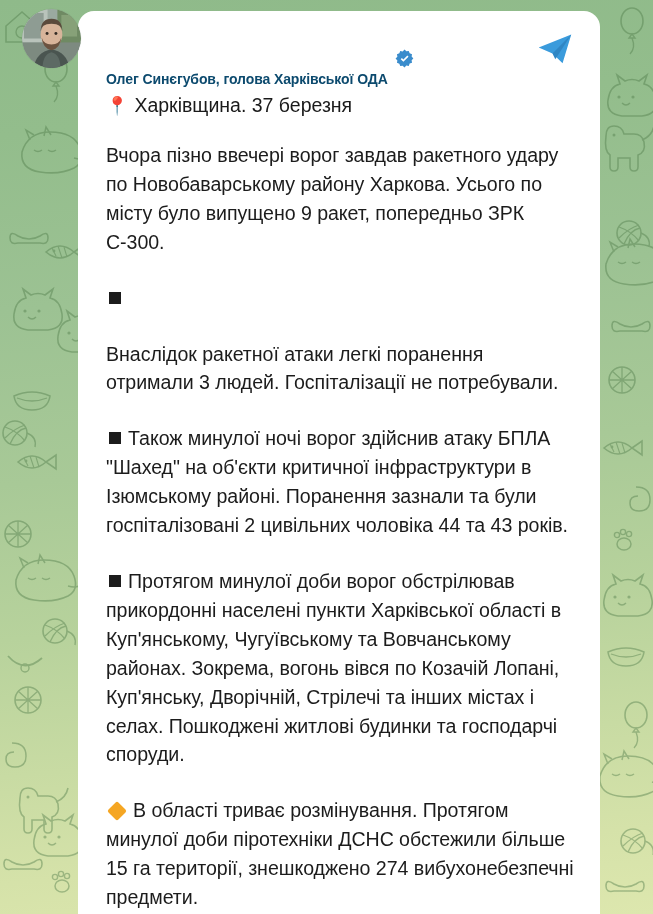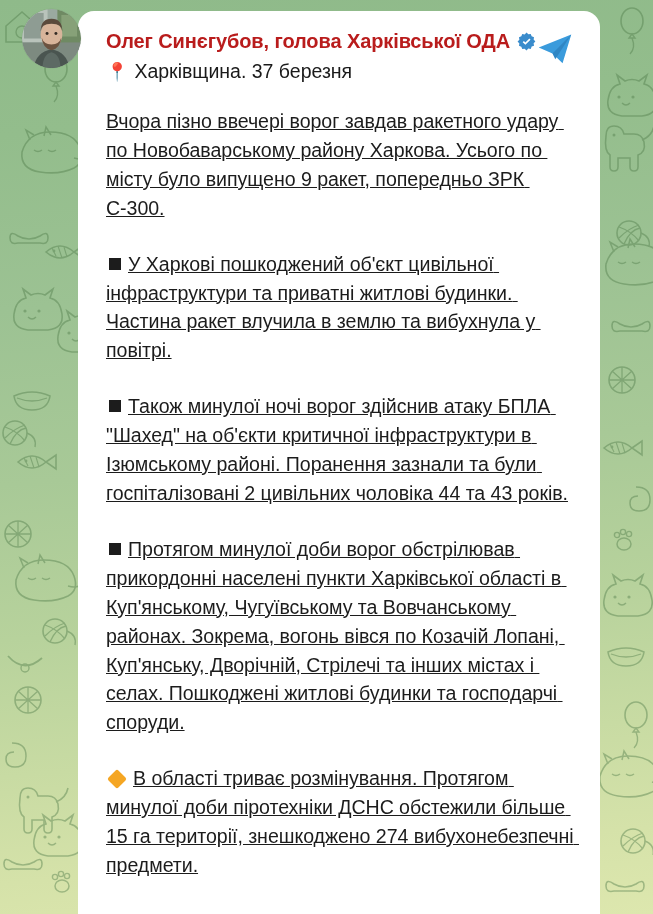--- a/index.html
+++ b/index.html
@@ -83,25 +83,26 @@
     position: relative;
     min-height: 30px;
   }
   #channel-line {
     display: flex;
     align-items: center;
     gap: 7px;
     padding-right: 70px;
   }
   #channel-name {
-    color: #b91c1c;
-    font-size: 20px;
+    color: #0c4a6e;
+    font-size: 14px;
     font-weight: 700;
     letter-spacing: -0.1px;
     white-space: nowrap;
+    margin-top: 41px;
   }
   #verified-badge { flex: 0 0 auto; display:flex; }
   #verified-badge svg { display:block; }
 
   #telegram-logo {
     position: absolute;
     right: -2px;
     top: -2px;
     width: 42px;
     height: 42px;
@@ -123,21 +124,20 @@
   #post-body {
     margin-top: 24px;
     font-size: 19.6px;
     line-height: 28.9px;
     color: #1c1c1c;
     letter-spacing: -0.05px;
   }
   .para {
     margin: 0 0 27px 0;
     white-space: pre-wrap;
-    text-decoration: underline;
   }
   .para:last-child { margin-bottom: 0; }
   .bullet-sq {
     display: inline-block;
     width: 12px;
     height: 12px;
     background: #1c1c1c;
     margin-right: 7px;
     margin-left: 3px;
     vertical-align: 1px;
@@ -319,22 +319,23 @@
         <div id="location-line">
           <span class="pin-emoji">📍</span>
           <span>Харківщина. 37 березня</span>
         </div>
       </div>
 
       <div id="post-body">
 
         <p class="para"><span>Вчора пізно ввечері ворог завдав ракетного удару по Новобаварському району Харкова. Усього по місту було випущено 9 ракет, попередньо ЗРК С-300.</span></p>
 
-        <p class="para"><span class="bullet-sq"></span><span>У Харкові пошкоджений об'єкт цивільної інфраструктури та приватні житлові будинки. Частина ракет влучила в землю та вибухнула у повітрі.</span></p>
-
+        <p class="para"><span class="bullet-sq"></span></p>
+
+        <p class="para"><span>Внаслідок ракетної атаки легкі поранення отримали 3 людей. Госпіталізації не потребували.</span></p>
 
         <p class="para"><span class="bullet-sq"></span><span>Також минулої ночі ворог здійснив атаку БПЛА "Шахед" на об'єкти критичної інфраструктури в Ізюмському районі. Поранення зазнали та були госпіталізовані 2 цивільних чоловіка 44 та 43 років.</span></p>
 
         <p class="para"><span class="bullet-sq"></span><span>Протягом минулої доби ворог обстрілював прикордонні населені пункти Харківської області в Куп'янському, Чугуївському та Вовчанському районах. Зокрема, вогонь вівся по Козачій Лопані, Куп'янську, Дворічній, Стрілечі та інших містах і селах. Пошкоджені житлові будинки та господарчі споруди.</span></p>
 
         <p class="para"><span class="bullet-diamond"></span><span>В області триває розмінування. Протягом минулої доби піротехніки ДСНС обстежили більше 15 га території, знешкоджено 274 вибухонебезпечні предмети.</span></p>
 
       </div>
 
     </div>

